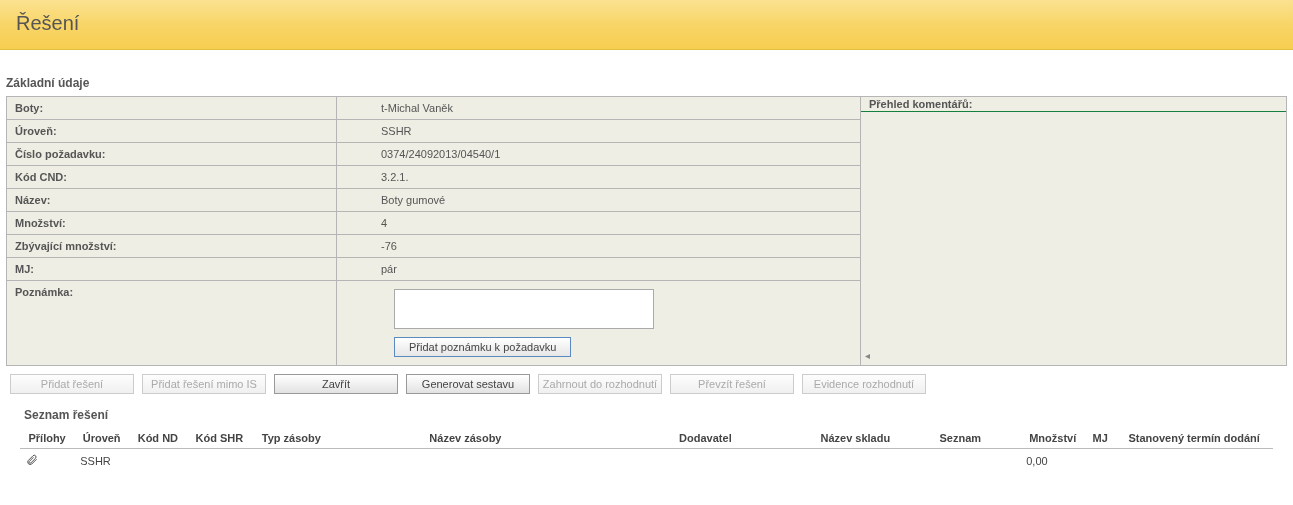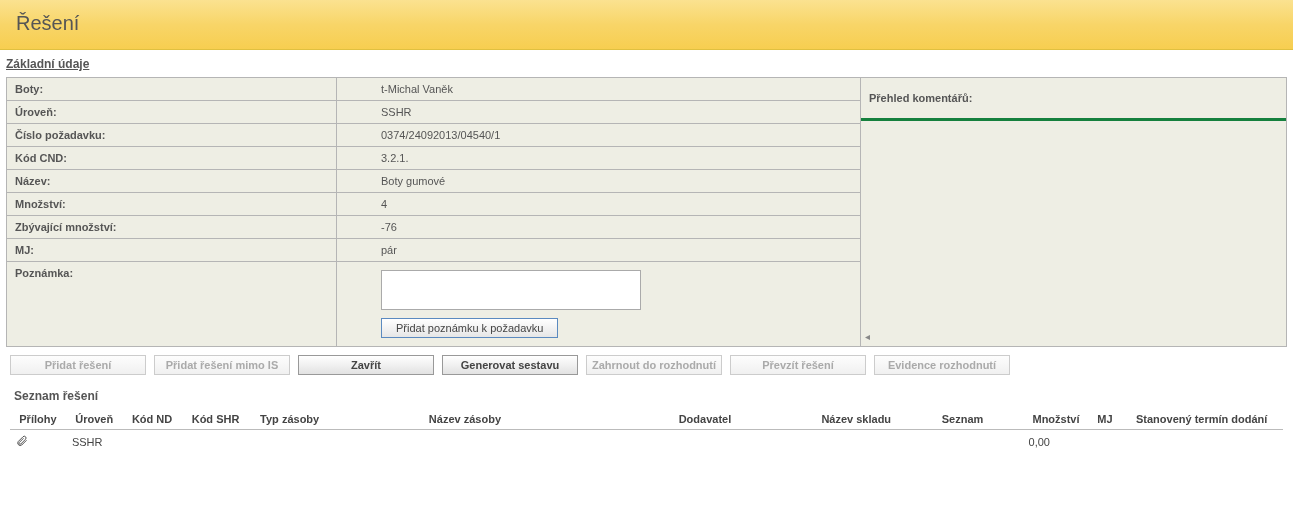--- a/index.html
+++ b/index.html
@@ -17,23 +17,22 @@
   }
   .header-bar h1 {
     margin: 4px;
     font-size: 20px;
     font-weight: normal;
     color: #555;
   }
   .section-title {
     font-weight: bold;
     color: #555;
-    padding: 7px 6px 6px 6px;
+    padding: 26px 6px 6px 6px;
     font-size: 12px;
-    text-decoration: underline;
   }
   .main-wrap {
     display: flex;
     border: 1px solid #b5b5b5;
     margin: 0 6px;
     background: #eeeee4;
   }
   .left-col {
     flex: 0 0 853px;
     display: flex;
@@ -42,21 +41,21 @@
   .right-col {
     flex: 1;
     border-left: 1px solid #b5b5b5;
     display: flex;
     flex-direction: column;
   }
   .kv-row {
     display: flex;
     border-bottom: 1px solid #b5b5b5;
   }
-  .kv-row:last-child { border-bottom: none; }
+  .kv-row:last-child { border-bottom: none; gap: 13px; }
   .kv-label {
     flex: 0 0 330px;
     padding: 5px 8px;
     font-weight: bold;
     color: #555;
     border-right: 1px solid #b5b5b5;
     background: #eeeee4;
   }
   .kv-value {
     flex: 1;
@@ -85,24 +84,24 @@
     display: inline-block;
     padding: 3px 14px;
     background: linear-gradient(to bottom, #ffffff, #e6e6e6);
     border: 1px solid #5b8ac0;
     color: #444;
     font-size: 11px;
     cursor: pointer;
     text-align: center;
   }
   .comments-header {
-    padding: 14px 8px;
-    font-weight: bold;
-    color: #555;
-    border-bottom: 3px solid #15803d;
+    padding: 1px 8px;
+    font-weight: bold;
+    color: #555;
+    border-bottom: 1px solid #15803d;
     background: #eeeee4;
   }
   .comments-body {
     flex: 1;
     background: #eeeee4;
     position: relative;
   }
   .scroll-left-arrow {
     position: absolute;
     left: 4px;
@@ -110,38 +109,37 @@
     color: #888;
     font-size: 10px;
   }
   .button-row {
     display: flex;
     gap: 8px;
     padding: 8px 10px 4px 10px;
   }
   .btn {
     flex: 0 0 auto;
-    width: 136px;
+    width: 124px;
     text-align: center;
     padding: 3px 0;
     background: linear-gradient(to bottom, #ffffff, #e2e2e2);
     border: 1px solid #999;
     color: #444;
     font-size: 11px;
     cursor: pointer;
-    font-weight: bold;
   }
   .btn.disabled {
     color: #aaa;
     border-color: #ccc;
     background: linear-gradient(to bottom, #fdfdfd, #f0f0f0);
     cursor: default;
   }
   .solutions {
-    padding: 0 10px;
+    padding: 0 20px;
   }
   .solutions-title {
     font-weight: bold;
     color: #555;
     padding: 10px 4px 6px 4px;
     font-size: 12px;
   }
   .sol-table {
     width: 100%;
     border-collapse: collapse;

